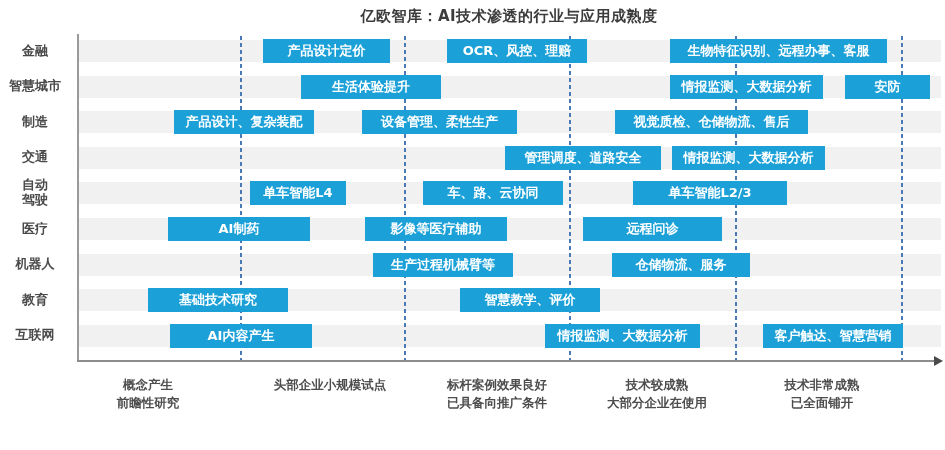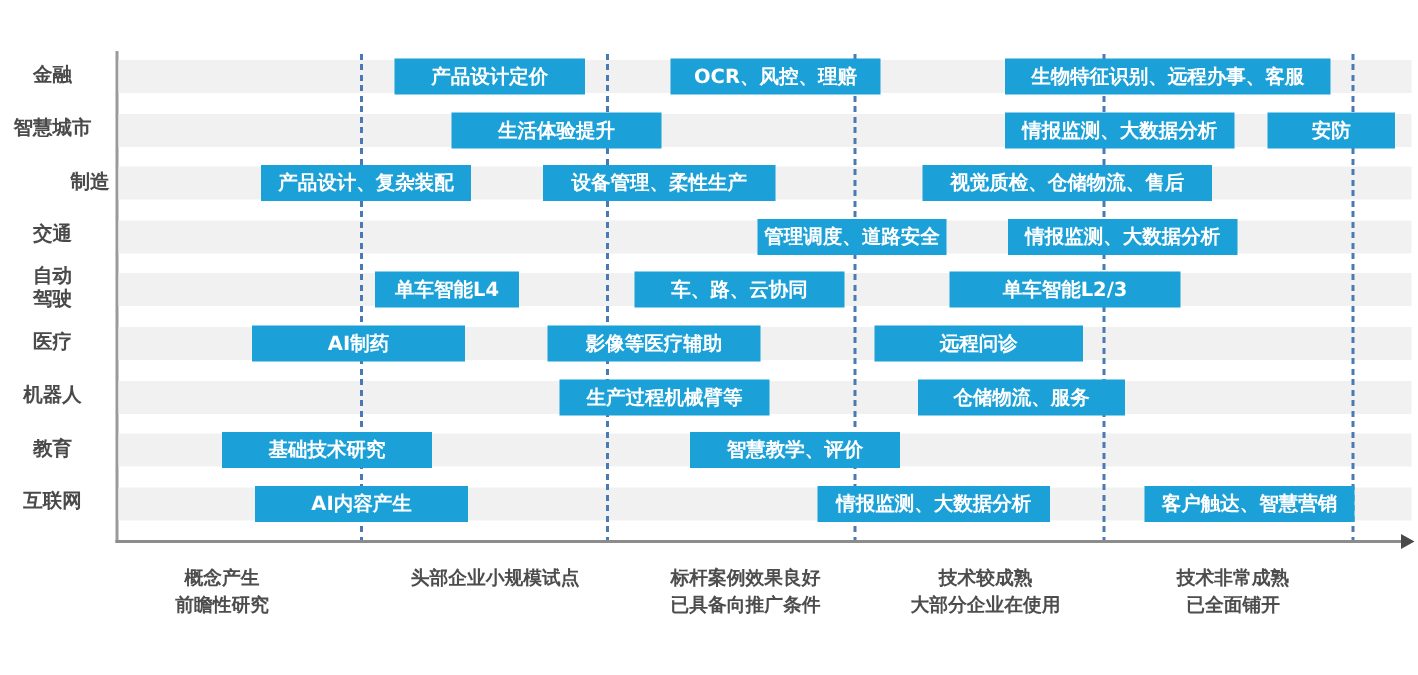--- a/index.html
+++ b/index.html
@@ -36,28 +36,29 @@
     font-size:12.5px;font-weight:600;color:#4d4d4d;white-space:pre-line;line-height:1.45;
   }
   .source{
     position:absolute;left:8px;top:430px;font-size:9.5px;font-style:italic;color:#9a9a9a;
   }
 </style>
 </head>
 <body>
 
 <div id="canvas">
+  <div class="title">亿欧智库：AI技术渗透的行业与应用成熟度</div>
   <div class="axis-v"></div>
   <div id="plot">
       <div class="band" style="top: 40px;"></div>
       <div class="row-label" style="top: 34px; height: 34px;">金融</div>
       <div class="band" style="top: 75.6px;"></div>
       <div class="row-label" style="top: 69.6px; height: 34px;">智慧城市</div>
       <div class="band" style="top: 111.2px;"></div>
-      <div class="row-label" style="top: 105.2px; height: 34px; padding-left: 25px;">制造</div>
+      <div class="row-label" style="top: 105.2px; height: 34px;">制造</div>
       <div class="band" style="top: 146.8px;"></div>
       <div class="row-label" style="top: 140.8px; height: 34px;">交通</div>
       <div class="band" style="top: 182.4px;"></div>
       <div class="row-label" style="top: 176.4px; height: 34px;">自动
 驾驶</div>
       <div class="band" style="top: 218px;"></div>
       <div class="row-label" style="top: 212px; height: 34px;">医疗</div>
       <div class="band" style="top: 253.6px;"></div>
       <div class="row-label" style="top: 247.6px; height: 34px;">机器人</div>
       <div class="band" style="top: 289.2px;"></div>
@@ -71,21 +72,21 @@
       <div class="dash" style="left: 901px;"></div>
       <div class="bar" style="left: 263px; top: 39px; width: 127px;">产品设计定价</div>
       <div class="bar" style="left: 447px; top: 39px; width: 140px;">OCR、风控、理赔</div>
       <div class="bar" style="left: 670px; top: 39px; width: 217px;">生物特征识别、远程办事、客服</div>
       <div class="bar" style="left: 301px; top: 74.6px; width: 140px;">生活体验提升</div>
       <div class="bar" style="left: 670px; top: 74.6px; width: 153px;">情报监测、大数据分析</div>
       <div class="bar" style="left: 845px; top: 74.6px; width: 85px;">安防</div>
       <div class="bar" style="left: 174px; top: 110.2px; width: 140px;">产品设计、复杂装配</div>
       <div class="bar" style="left: 362px; top: 110.2px; width: 155px;">设备管理、柔性生产</div>
       <div class="bar" style="left: 615px; top: 110.2px; width: 193px;">视觉质检、仓储物流、售后</div>
-      <div class="bar" style="left: 505px; top: 145.8px; width: 126px;">管理调度、道路安全</div>
+      <div class="bar" style="left: 505px; top: 145.8px; width: 156px;">管理调度、道路安全</div>
       <div class="bar" style="left: 672px; top: 145.8px; width: 153px;">情报监测、大数据分析</div>
       <div class="bar" style="left: 250px; top: 181.4px; width: 96px;">单车智能L4</div>
       <div class="bar" style="left: 423px; top: 181.4px; width: 140px;">车、路、云协同</div>
       <div class="bar" style="left: 633px; top: 181.4px; width: 154px;">单车智能L2/3</div>
       <div class="bar" style="left: 168px; top: 217px; width: 142px;">AI制药</div>
       <div class="bar" style="left: 365px; top: 217px; width: 142px;">影像等医疗辅助</div>
       <div class="bar" style="left: 583px; top: 217px; width: 139px; text-align: center;">远程问诊</div>
       <div class="bar" style="left: 373px; top: 252.6px; width: 140px;">生产过程机械臂等</div>
       <div class="bar" style="left: 612px; top: 252.6px; width: 138px;">仓储物流、服务</div>
       <div class="bar" style="left: 148px; top: 288.2px; width: 140px;">基础技术研究</div>

